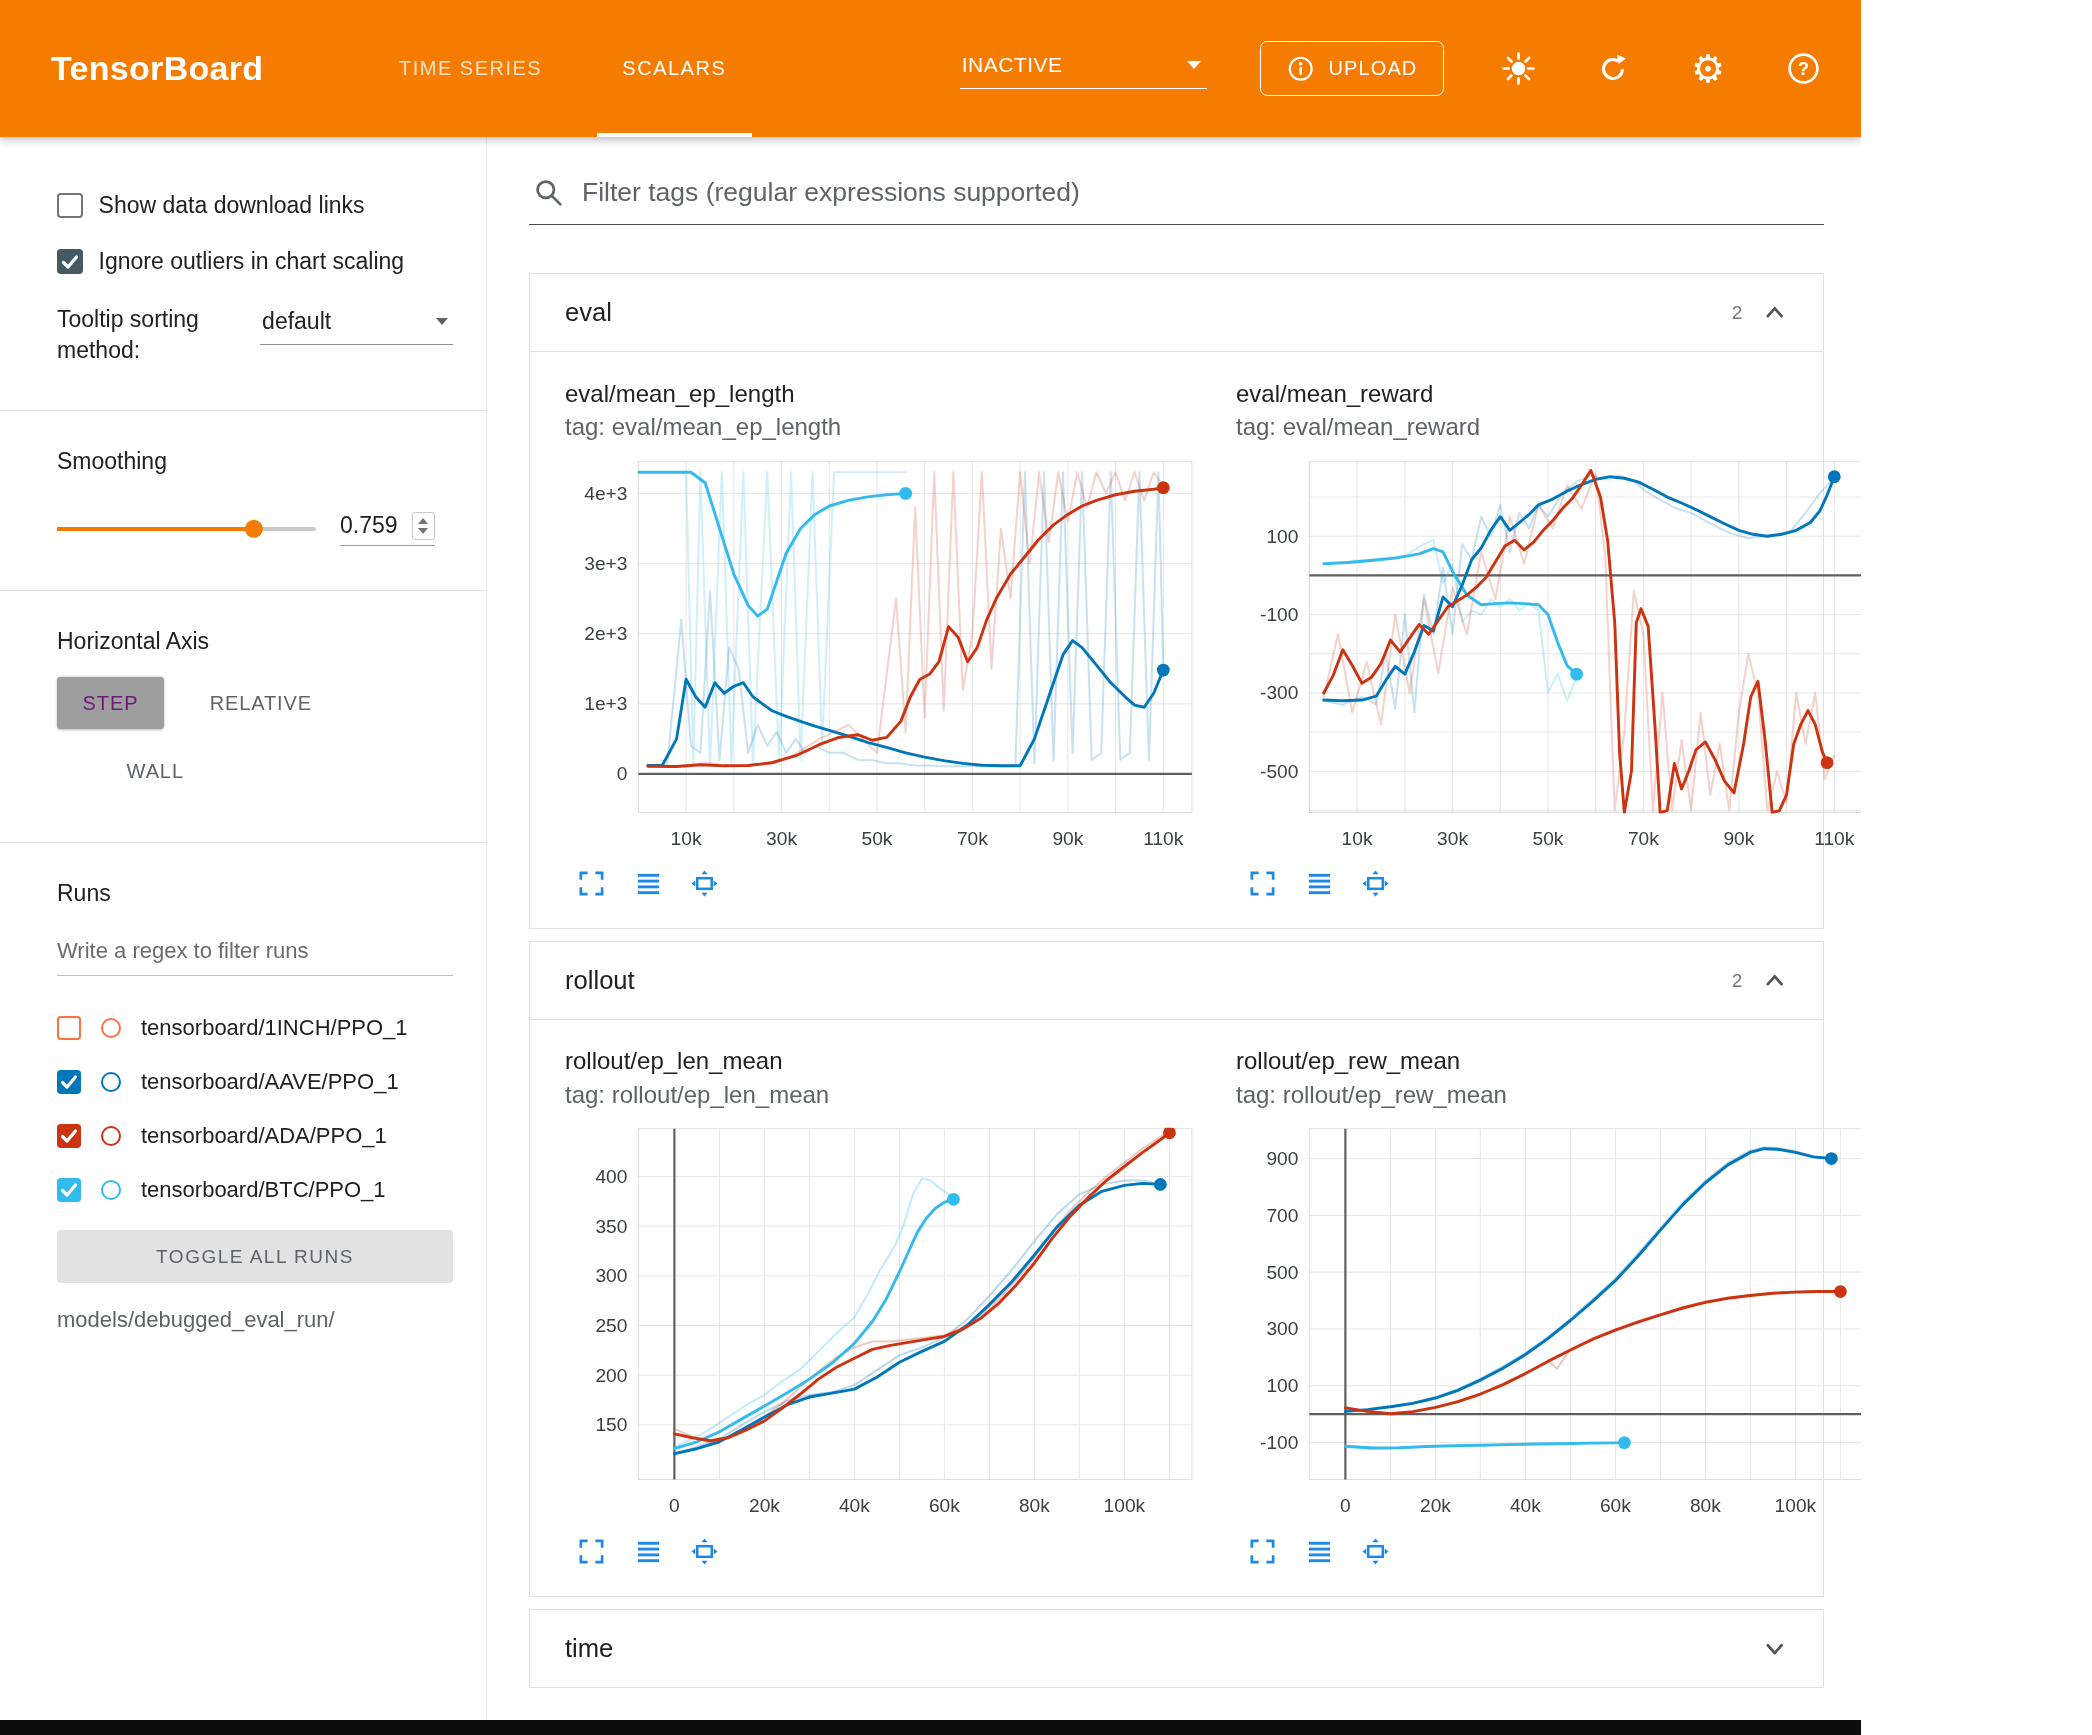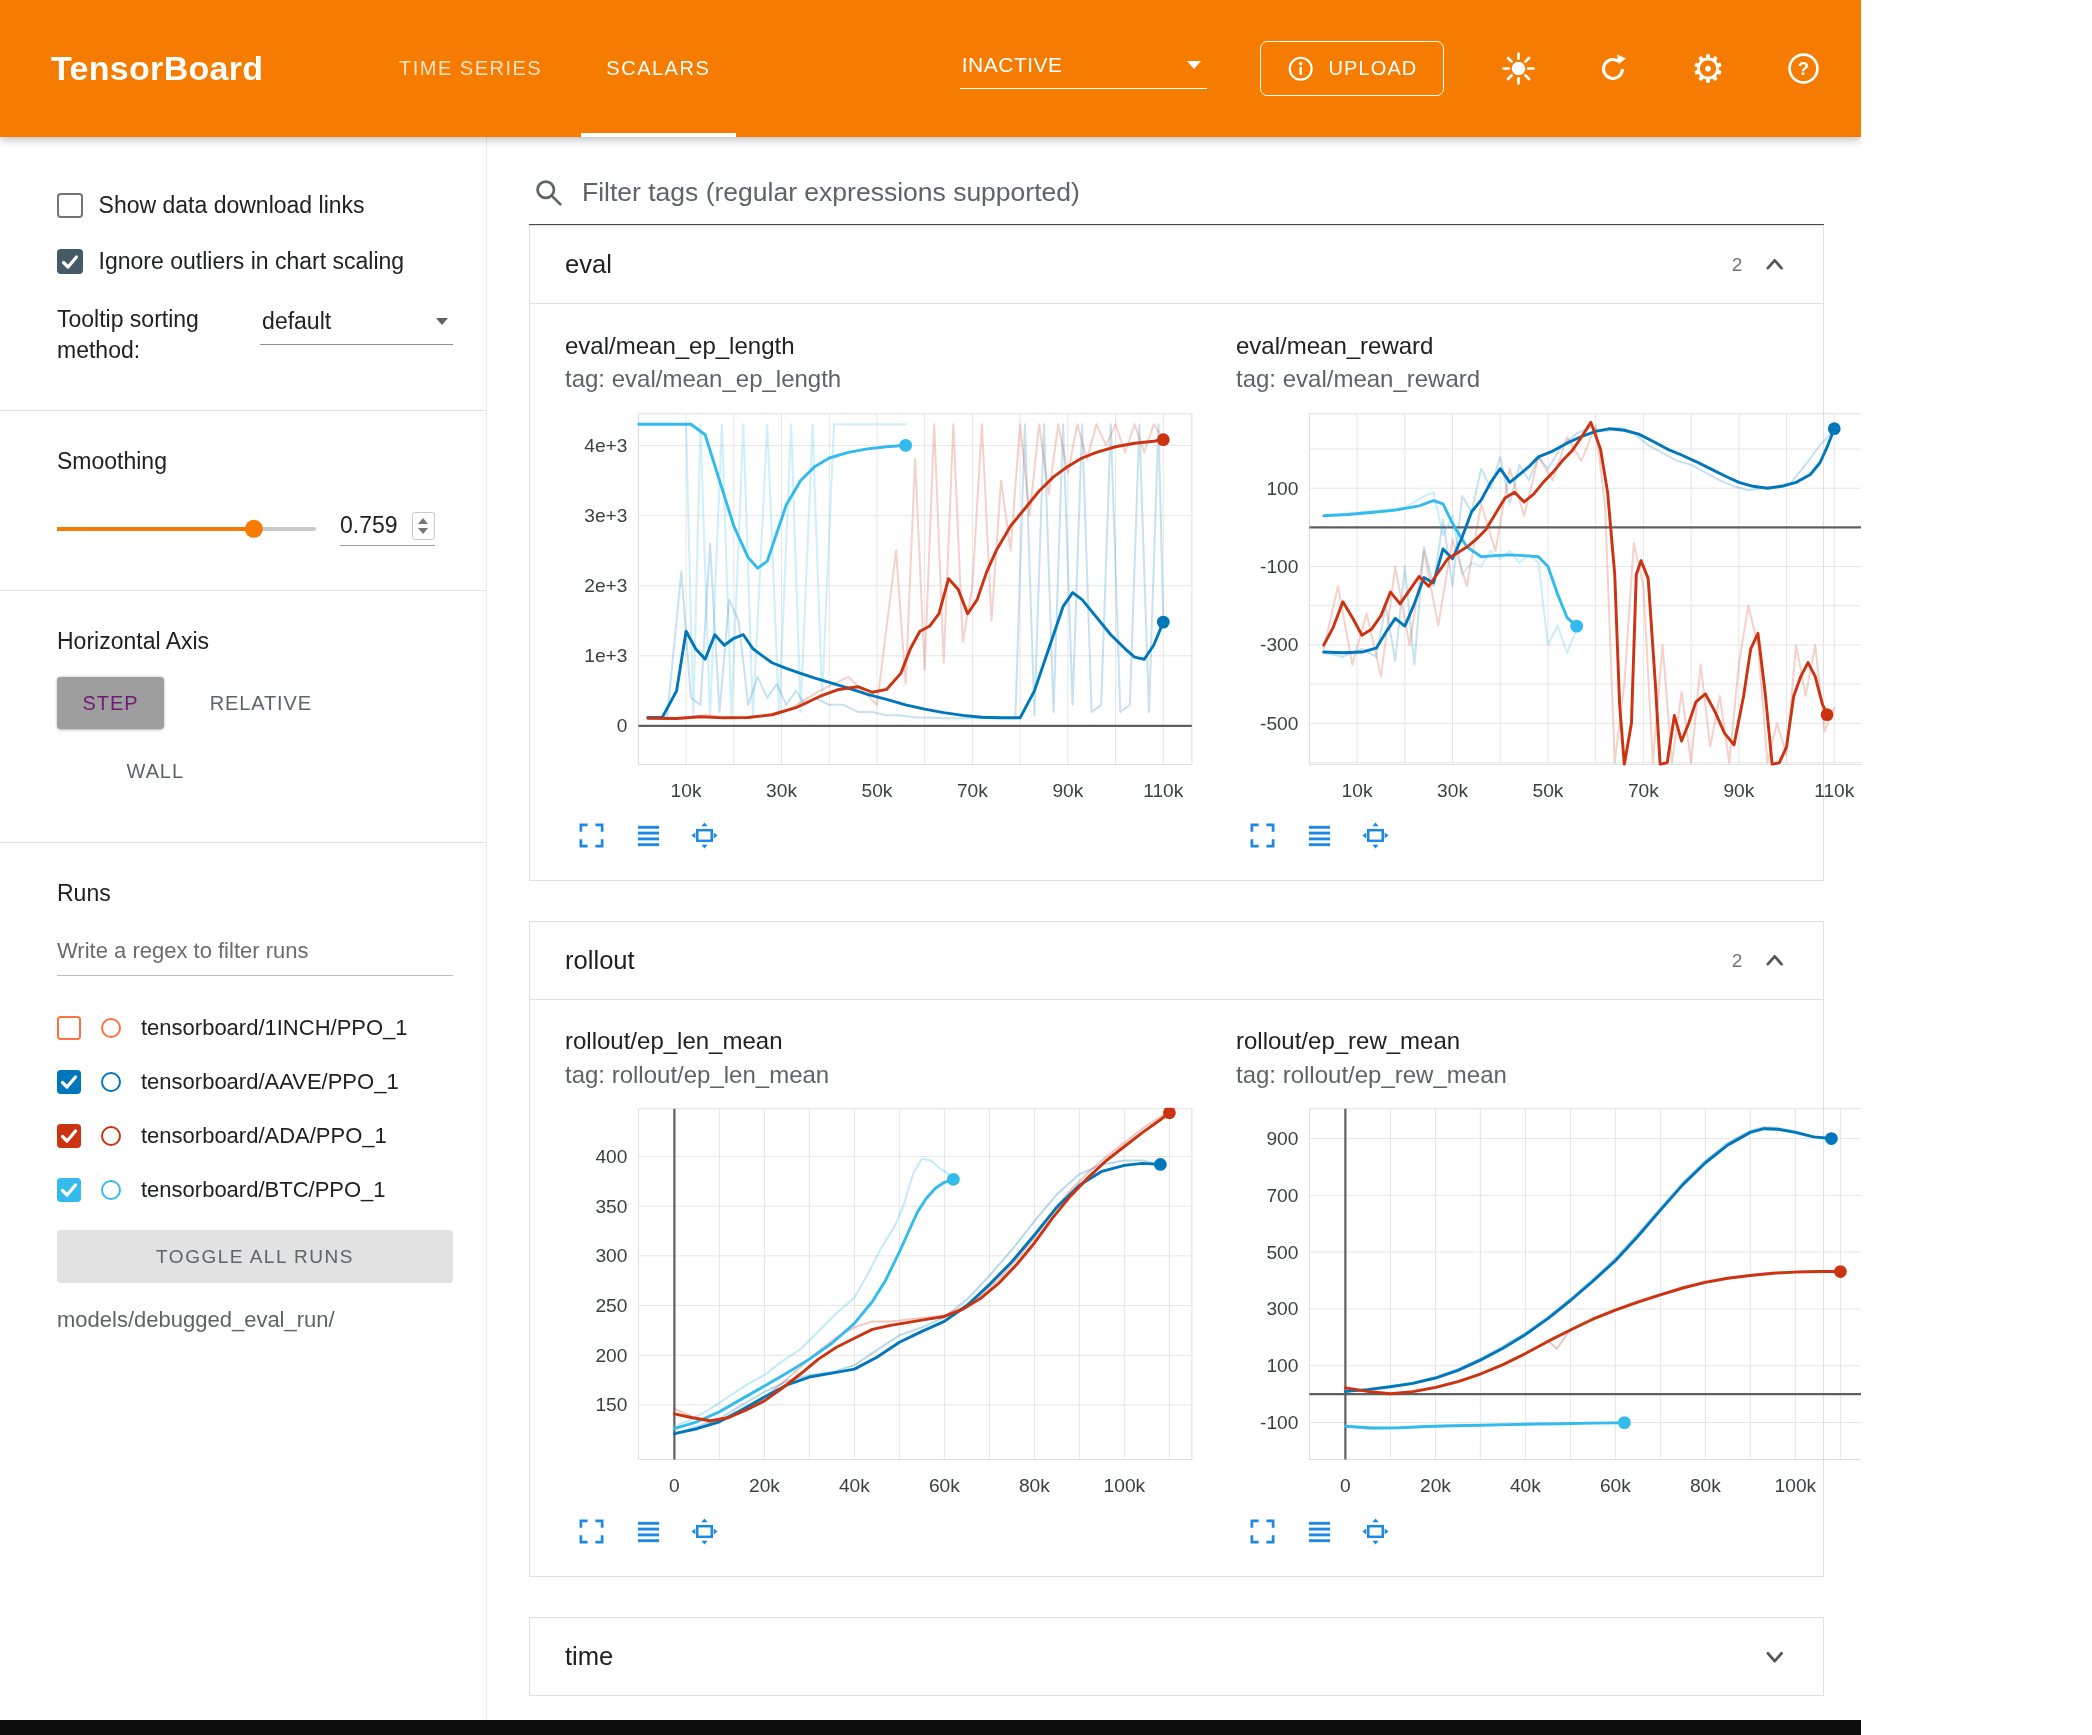--- a/index.html
+++ b/index.html
@@ -2,21 +2,21 @@
 <html style="font-size:14.6px"><head>
 <meta charset="utf-8">
 <style>
   *{margin:0;padding:0;box-sizing:border-box}
   body{width:2092px;height:1735px;overflow:hidden;font-family:"Liberation Sans","DejaVu Sans",sans-serif;background:#fff;color:#202124}
   .app{position:relative;width:1861px;height:1735px;overflow:hidden;background:#fff}
 
   
   .topbar{height:137px;background:#f57c00;display:flex;align-items:stretch;padding:0 37px 0 51px;box-shadow:0 1.8px 9.1px rgba(0,0,0,.3);position:relative;z-index:5}
   .tb-title{font-size:34px;font-weight:700;color:#fff;display:flex;align-items:center;margin-right:110px;letter-spacing:0.3px}
-  .tabs{display:flex;gap:13px}
+  .tabs{display:flex;gap:29px}
   .tab{display:flex;align-items:center;padding:0 25.6px;font-size:20px;letter-spacing:1.5px;color:rgba(255,255,255,.78);position:relative;cursor:pointer;font-weight:500;white-space:nowrap}
   .tab.active{color:#fff}
   .tab.active::after{content:"";position:absolute;left:0;right:0;bottom:0;height:3.7px;background:#fff}
   .header-right{margin-left:auto;display:flex;align-items:center;gap:53px}
   .status-select{width:247px;display:flex;align-items:center;justify-content:space-between;border-bottom:1.8px solid #fff;padding:5.5px 5.5px 11px 1.8px;color:#fff;font-size:21px;font-weight:500;letter-spacing:0.5px;cursor:pointer}
   .caret-white{width:0;height:0;border-left:7.3px solid transparent;border-right:7.3px solid transparent;border-top:8.2px solid #fff}
   .upload-btn{display:flex;align-items:center;gap:14.6px;padding:12.8px 25.6px;border:1.8px solid #fff;border-radius:7.3px;background:transparent;color:#fff;font-size:20px;font-weight:500;letter-spacing:1.1px;cursor:pointer;font-family:inherit}
   .icon-btn{width:42px;height:42px;display:flex;align-items:center;justify-content:center;cursor:pointer}
   .gear-glyph{font-size:38px;color:#fff;line-height:1}
 
@@ -56,21 +56,21 @@
   .run-cb{width:24px;height:24px;border:2.7px solid;border-radius:3.7px;flex:0 0 24px;display:flex;align-items:center;justify-content:center}
   .run-ring{width:20px;height:20px;border-radius:50%;border:2.7px solid;flex:0 0 20px}
   .run-label{font-size:22px;color:#202124}
   .toggle-all{margin-top:12.8px;width:100%;height:53px;border:none;border-radius:3.7px;background:#e2e2e2;color:#5f6368;font-size:19px;letter-spacing:1.5px;font-family:inherit;font-weight:500;cursor:pointer}
   .base-path{margin-top:24px;font-size:22px;color:#5f6368}
 
   
   .filter-row{display:flex;align-items:center;gap:18.3px;border-bottom:1.8px solid #4a4a4a;padding:0 0 16.4px 3.7px}
   .filter-row input{flex:1;border:none;outline:none;font-size:26.5px;font-family:inherit;color:#0f172a;background:transparent}
   .filter-row input::placeholder{color:#5f6368}
-  .sections{display:flex;flex-direction:column;gap:40px}
+  .sections{margin-top:48px;display:flex;flex-direction:column;gap:12px}
   .section-card{border:0.9px solid #e0e0e0;background:#fff}
   .section-header{display:flex;align-items:center;padding:24px 35px;cursor:pointer}
   .section-title{font-size:25.6px;color:#202124}
   .section-right{margin-left:auto;display:flex;align-items:center;gap:18.3px}
   .section-count{font-size:19px;color:#757575}
   .chevron{display:flex}
   .section-body{border-top:0.9px solid #e0e0e0;padding:27.4px 35px 29px;display:flex;gap:31px}
   .chart-block{width:640px}
   .chart-title{font-size:24px;color:#202124}
   .chart-tag{font-size:24px;color:#5f6368;margin-top:5.5px}

